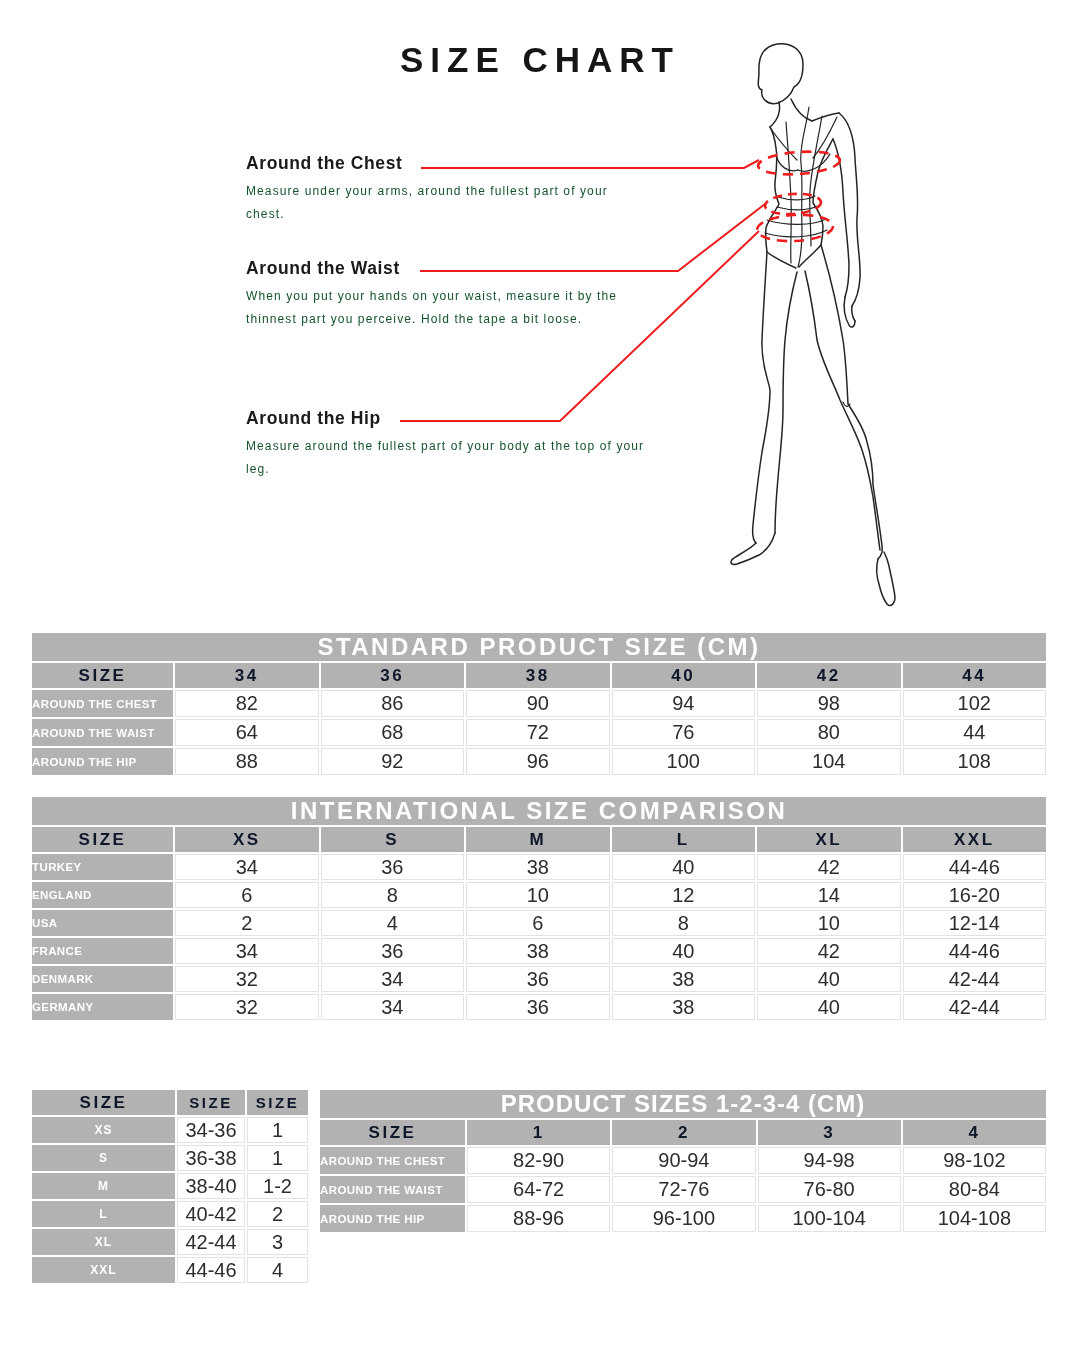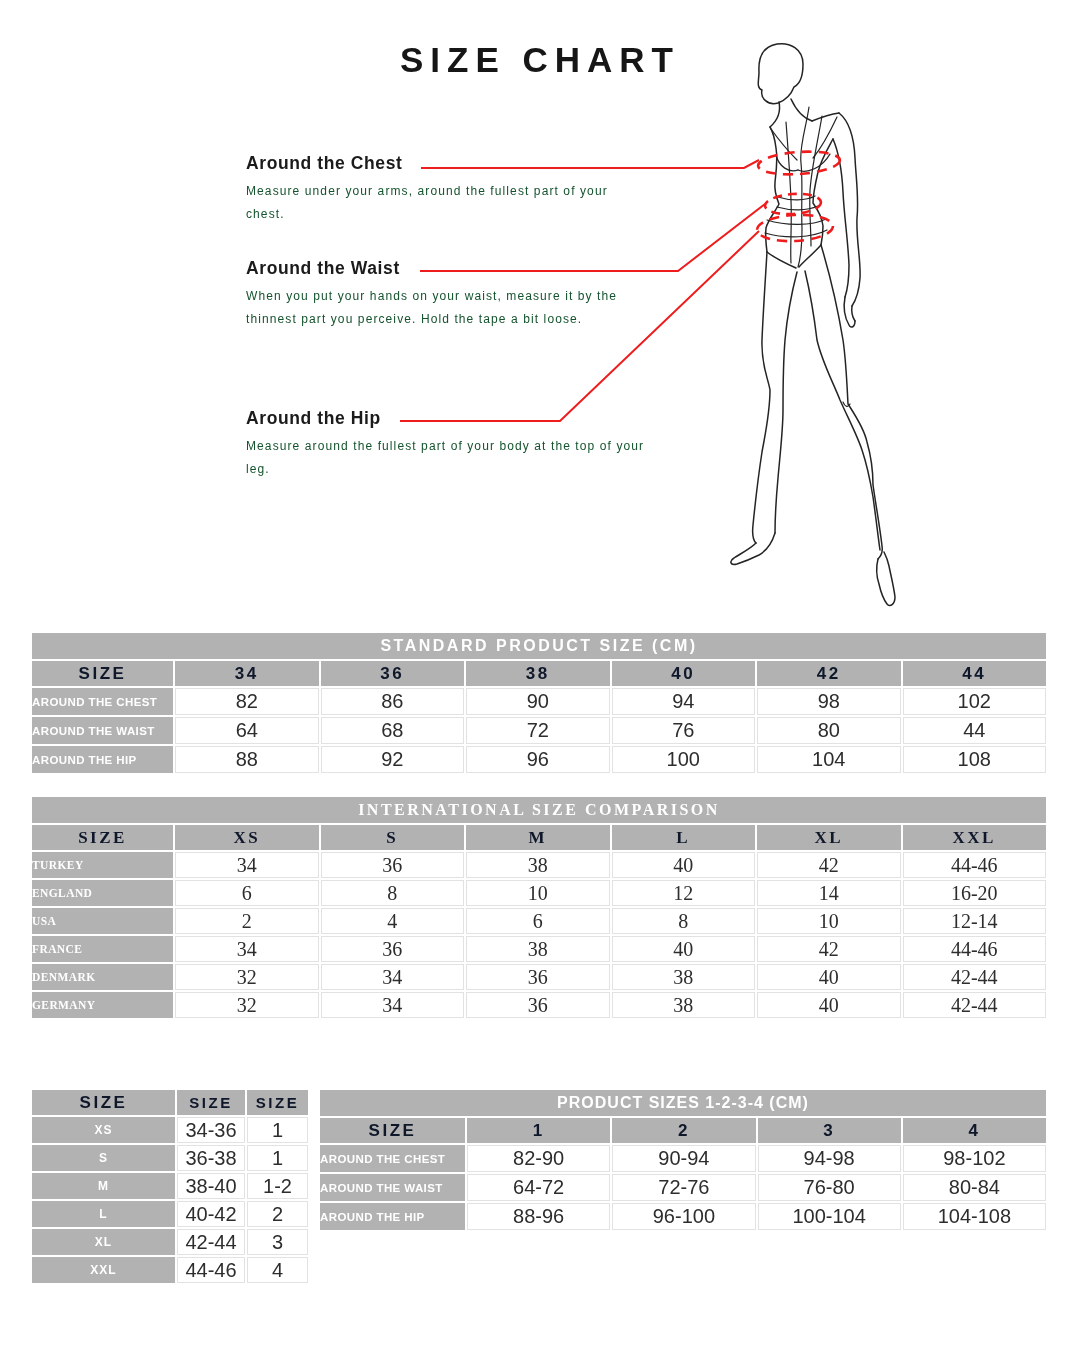--- a/index.html
+++ b/index.html
@@ -17,21 +17,21 @@
 
   .section { position:absolute; left:246px; }
   #sec-chest { top:153px; width:380px; }
   #sec-waist { top:258px; width:412px; }
   #sec-hip   { top:408px; width:412px; }
   .section h3 { font-size:17.5px; font-weight:bold; letter-spacing:0.6px; color:#1b1b1b; margin-bottom:6px; }
   .section p  { font-size:12px; line-height:22.5px; letter-spacing:1.1px; color:#14532d; }
 
   table.tbl { position:absolute; border-collapse:separate; border-spacing:2px; table-layout:fixed; }
   .tbl th, .tbl td { padding:0; vertical-align:middle; }
-  .bar-th { background:#b2b2b2; color:#ffffff; font-weight:bold; font-size:16px;
+  .bar-th { background:#b2b2b2; color:#ffffff; font-weight:bold; font-size:24px;
             letter-spacing:2.5px; height:26px; text-align:center; }
   .bar-th.condensed { letter-spacing:1px;margin-top:24px; }
   .col-th { background:#b2b2b2; color:#0f172a; font-weight:bold; font-size:17px;
             letter-spacing:2.5px; height:25px; text-align:center; }
   .row-th { background:#b2b2b2; color:#ffffff; font-weight:bold; font-size:11.5px;
             letter-spacing:0.4px; text-align:left; padding-left:7px; }
   .row-th.center { text-align:center; padding-left:0; font-size:12px; letter-spacing:1px; }
   td.val { background:#ffffff; border:1px solid #e2e2e2; color:#2d2d2d;
            font-size:20px; text-align:center; }
   #t-standard td.val, #t-standard .row-th { height:27px; }
@@ -160,21 +160,21 @@
       <td class="val">88</td>
       <td class="val">92</td>
       <td class="val">96</td>
       <td class="val">100</td>
       <td class="val">104</td>
       <td class="val">108</td>
     </tr>
   </tbody>
     </table>
 
-  <table class="tbl" id="t-intl" style="left:30px; top:795px; width:1018px;font-family:Liberation Serif, serif;">
+  <table class="tbl" id="t-intl" style="left:30px; top:795px; width:1018px;">
     <colgroup>
         <col style="width:141px">
         <col>
         <col>
         <col>
         <col>
         <col>
         <col>
       </colgroup>
     <tbody>

